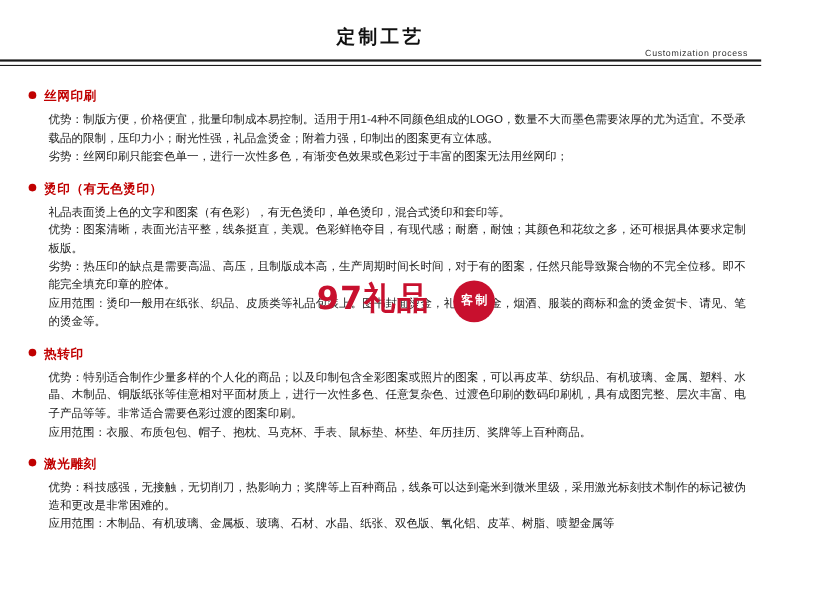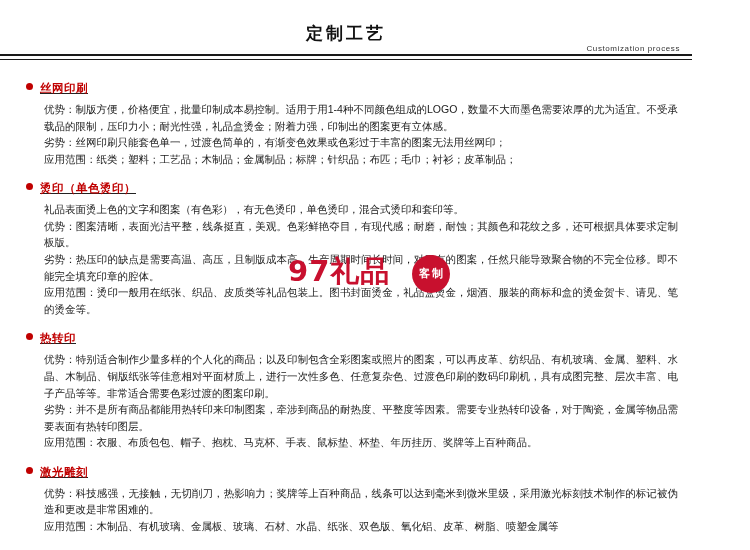--- a/index.html
+++ b/index.html
@@ -64,21 +64,20 @@
   .content {
     padding: 10px 14px 0 26px;
   }
   .section {
     margin-bottom: 11px;
   }
   .section-head {
     position: relative;
     padding-left: 14px;
     margin-bottom: 5px;
-    text-decoration: underline;
   }
   .bullet {
     position: absolute;
     left: 0;
     top: 5px;
     width: 7px;
     height: 7px;
     border-radius: 50%;
     background: #c00000;
   }
@@ -154,42 +153,40 @@
   </div>
 
   <div class="content">
 
     <div class="section">
       <div class="section-head">
         <span class="bullet"></span>
         <span class="section-title">丝网印刷</span>
       </div>
       <p class="para">优势：制版方便，价格便宜，批量印制成本易控制。适用于用1-4种不同颜色组成的LOGO，数量不大而墨色需要浓厚的尤为适宜。不受承载品的限制，压印力小；耐光性强，礼品盒烫金；附着力强，印制出的图案更有立体感。</p>
-      <p class="para">劣势：丝网印刷只能套色单一，过渡色简单的，有渐变色效果或色彩过于丰富的图案无法用丝网印；</p>
-      <p class="para">应用范围：纸类；塑料；工艺品；木制品；金属制品；标牌；针织品；布匹；毛巾；衬衫；皮革制品；</p>
-    </div>
-
-    <div class="section">
-      <div class="section-head">
-        <span class="bullet"></span>
-        <span class="section-title">烫印（单色烫印）</span>
+      <p class="para">劣势：丝网印刷只能套色单一，进行一次性多色，有渐变色效果或色彩过于丰富的图案无法用丝网印；</p>
+    </div>
+
+    <div class="section">
+      <div class="section-head">
+        <span class="bullet"></span>
+        <span class="section-title">烫印（有无色烫印）</span>
       </div>
       <p class="para">礼品表面烫上色的文字和图案（有色彩），有无色烫印，单色烫印，混合式烫印和套印等。</p>
       <p class="para">优势：图案清晰，表面光洁平整，线条挺直，美观。色彩鲜艳夺目，有现代感；耐磨，耐蚀；其颜色和花纹之多，还可根据具体要求定制板版。</p>
       <p class="para">劣势：热压印的缺点是需要高温、高压，且制版成本高，生产周期时间长时间，对于有的图案，任然只能导致聚合物的不完全位移。即不能完全填充印章的腔体。</p>
       <p class="para">应用范围：烫印一般用在纸张、织品、皮质类等礼品包装上。图书封面烫金，礼品盒烫金，烟酒、服装的商标和盒的烫金贺卡、请见、笔的烫金等。</p>
     </div>
 
     <div class="section">
       <div class="section-head">
         <span class="bullet"></span>
         <span class="section-title">热转印</span>
       </div>
       <p class="para">优势：特别适合制作少量多样的个人化的商品；以及印制包含全彩图案或照片的图案，可以再皮革、纺织品、有机玻璃、金属、塑料、水晶、木制品、铜版纸张等佳意相对平面材质上，进行一次性多色、任意复杂色、过渡色印刷的数码印刷机，具有成图完整、层次丰富、电子产品等等。非常适合需要色彩过渡的图案印刷。</p>
-      <p class="para">劣势：并不是所有商品都能用热转印来印制图案，牵涉到商品的耐热度、平整度等因素。需要专业热转印设备，对于陶瓷，金属等物品需要表面有热转印图层。</p>
       <p class="para">应用范围：衣服、布质包包、帽子、抱枕、马克杯、手表、鼠标垫、杯垫、年历挂历、奖牌等上百种商品。</p>
     </div>
 
     <div class="section">
       <div class="section-head">
         <span class="bullet"></span>
         <span class="section-title">激光雕刻</span>
       </div>
       <p class="para">优势：科技感强，无接触，无切削刀，热影响力；奖牌等上百种商品，线条可以达到毫米到微米里级，采用激光标刻技术制作的标记被伪造和更改是非常困难的。</p>
       <p class="para">应用范围：木制品、有机玻璃、金属板、玻璃、石材、水晶、纸张、双色版、氧化铝、皮革、树脂、喷塑金属等</p>

